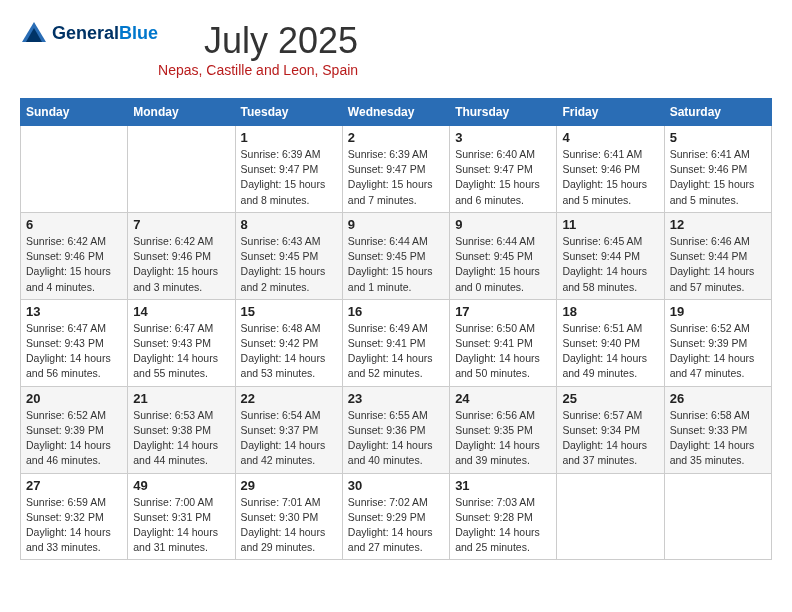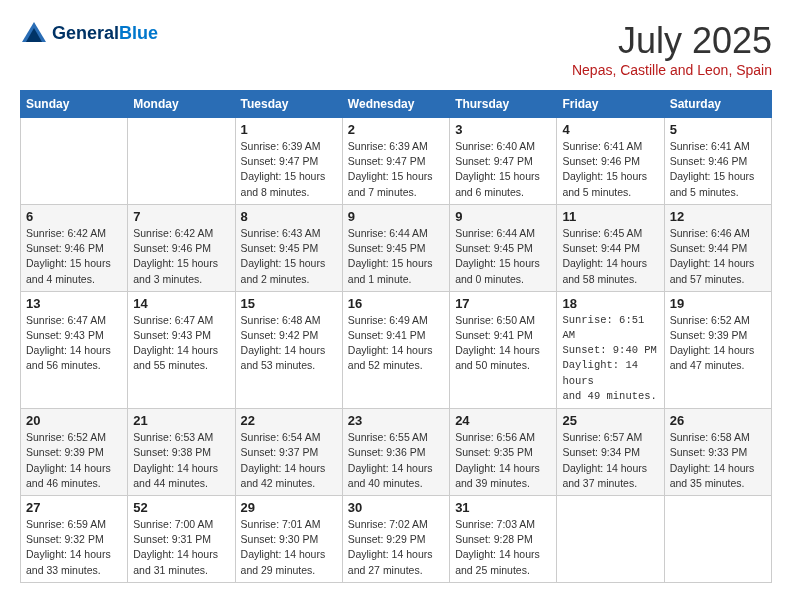--- a/index.html
+++ b/index.html
@@ -5,23 +5,22 @@
     * { box-sizing: border-box; margin: 0; padding: 0; }
     body {
       font-family: Arial, sans-serif;
       background: #fff;
       width: 792px;
       min-height: 612px;
       padding: 20px;
     }
     .header {
       display: flex;
-      justify-content: space-between;
       align-items: flex-start;
-      margin-bottom: 12px;
+      margin-bottom: 20px;
     }
     .logo {
       display: flex;
       align-items: center;
     }
     .logo-text {
       font-size: 18px;
       font-weight: bold;
       color: #003366;
       line-height: 1.2;
@@ -240,21 +239,21 @@
         </td>
         <td>
           <span class="day-number">17</span>
           <div class="day-info" style="white-space: pre-line;">Sunrise: 6:50 AM
 Sunset: 9:41 PM
 Daylight: 14 hours
 and 50 minutes.</div>
         </td>
         <td>
           <span class="day-number">18</span>
-          <div class="day-info" style="white-space: pre-line; font-family: Liberation Mono, monospace;">Sunrise: 6:51 AM
+          <div class="day-info" style="white-space: pre-line;">Sunrise: 6:51 AM
 Sunset: 9:40 PM
 Daylight: 14 hours
 and 49 minutes.</div>
         </td>
         <td>
           <span class="day-number">19</span>
           <div class="day-info" style="white-space: pre-line;">Sunrise: 6:52 AM
 Sunset: 9:39 PM
 Daylight: 14 hours
 and 47 minutes.</div>
@@ -313,21 +312,21 @@
       </tr>
       <tr>
         <td>
           <span class="day-number">27</span>
           <div class="day-info" style="white-space: pre-line;">Sunrise: 6:59 AM
 Sunset: 9:32 PM
 Daylight: 14 hours
 and 33 minutes.</div>
         </td>
         <td>
-          <span class="day-number">52</span>
+          <span class="day-number">49</span>
           <div class="day-info" style="white-space: pre-line;">Sunrise: 7:00 AM
 Sunset: 9:31 PM
 Daylight: 14 hours
 and 31 minutes.</div>
         </td>
         <td>
           <span class="day-number">29</span>
           <div class="day-info" style="white-space: pre-line;">Sunrise: 7:01 AM
 Sunset: 9:30 PM
 Daylight: 14 hours

